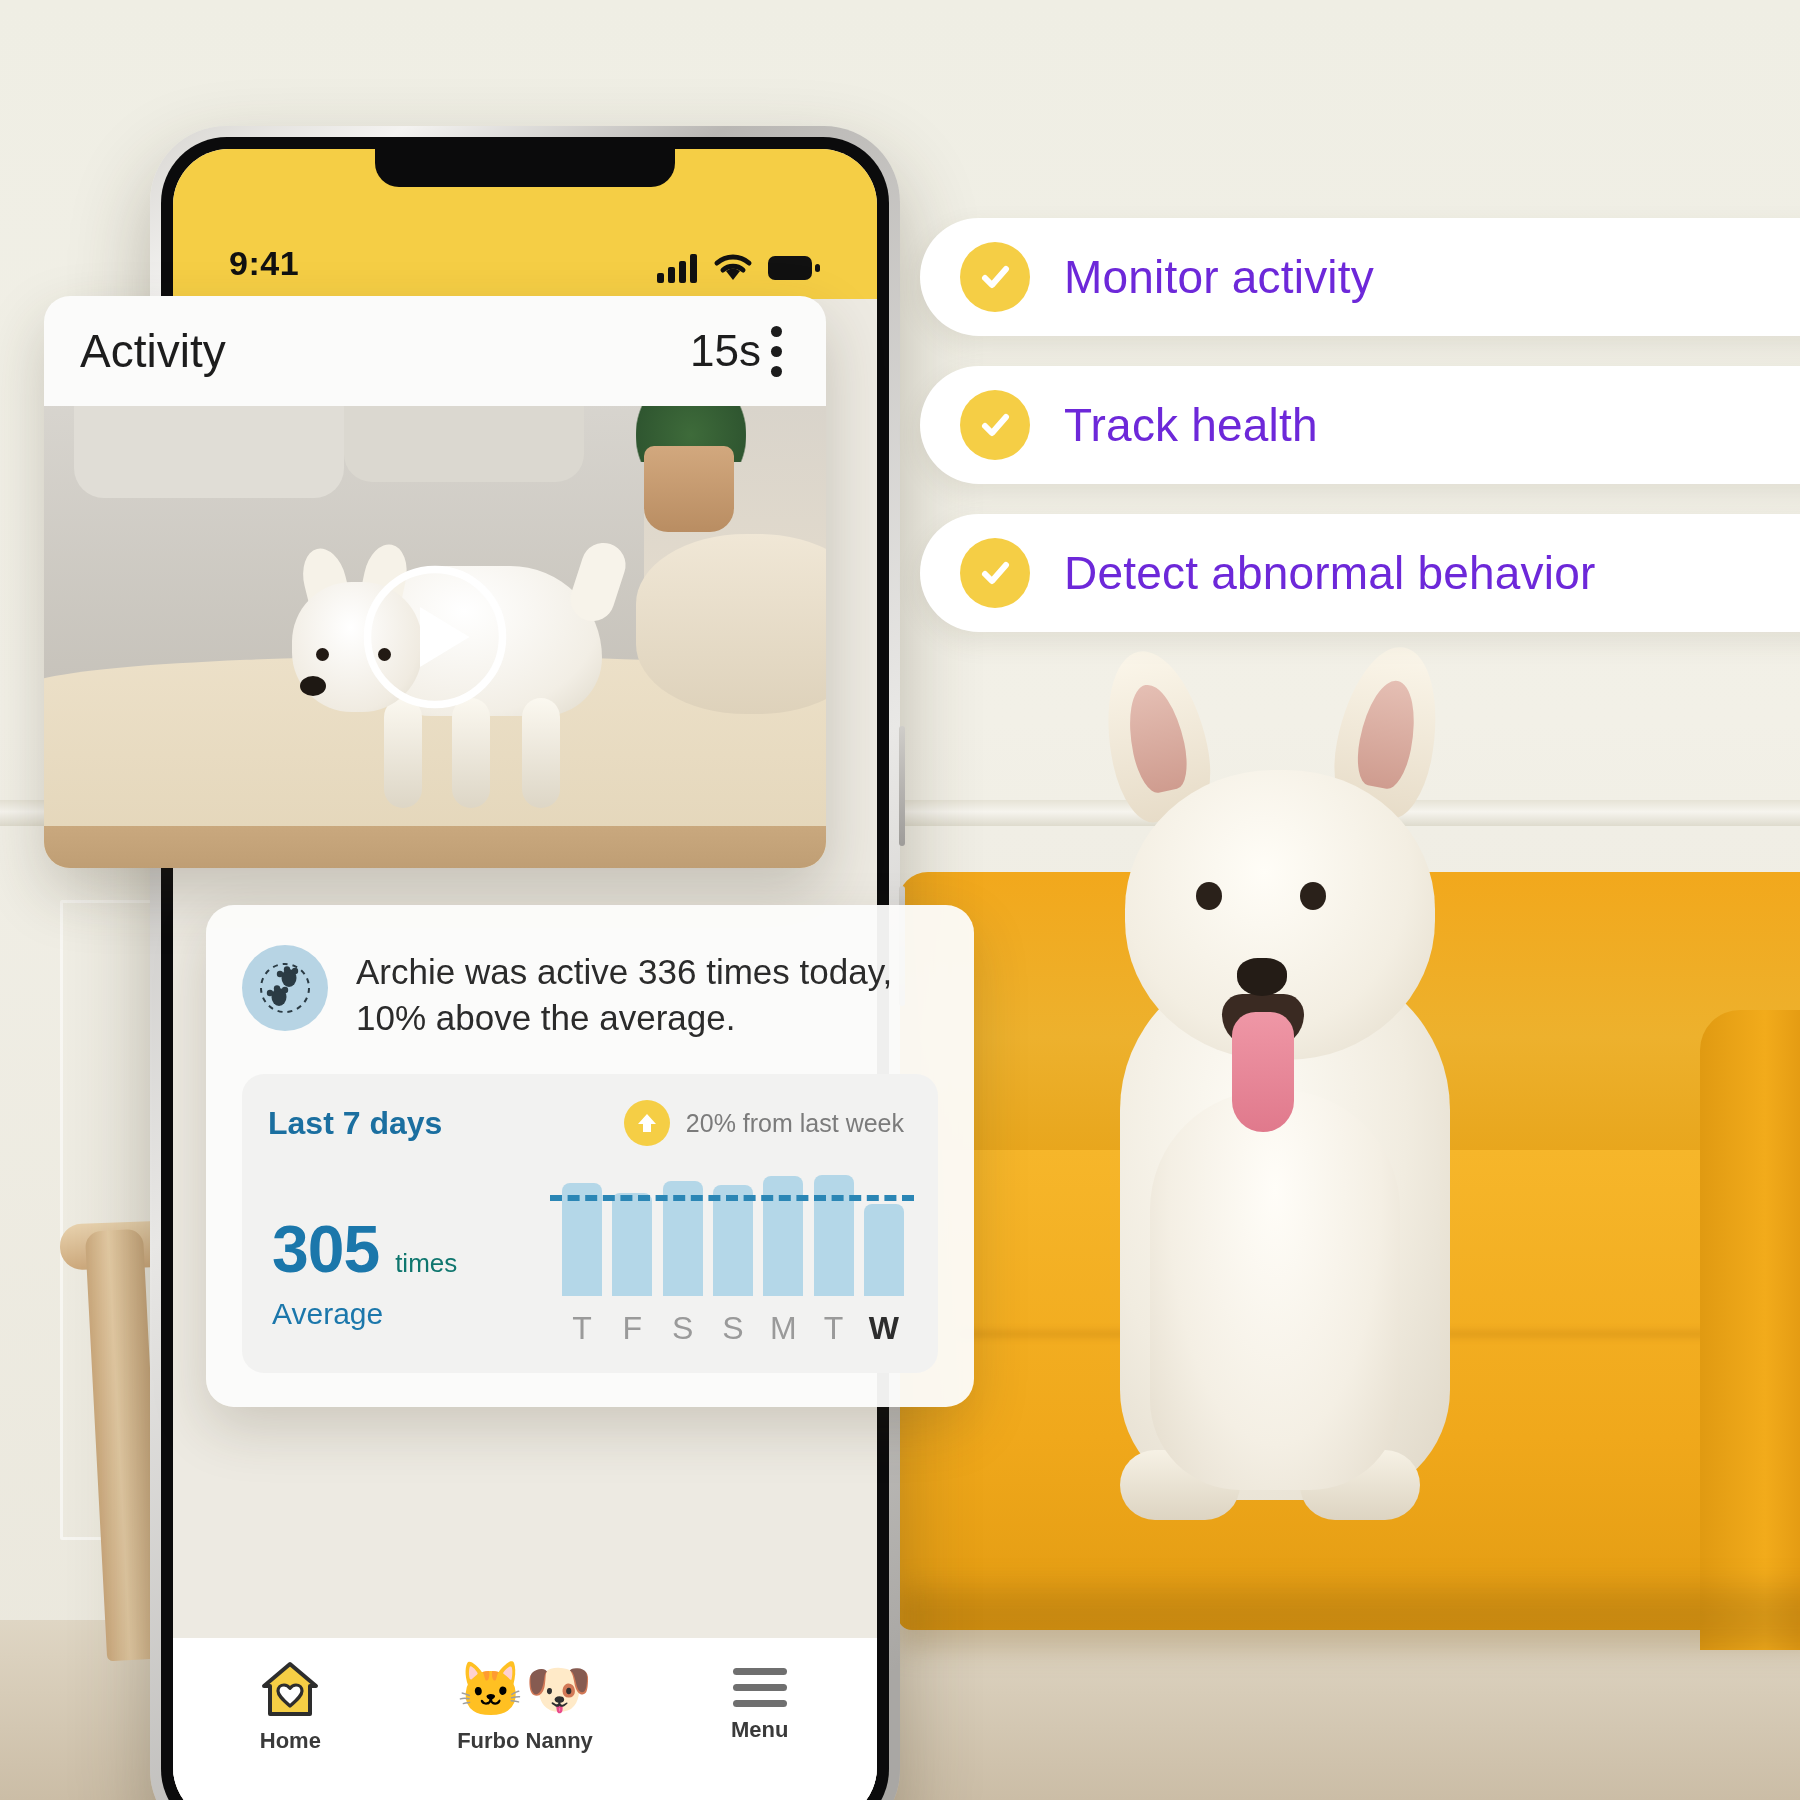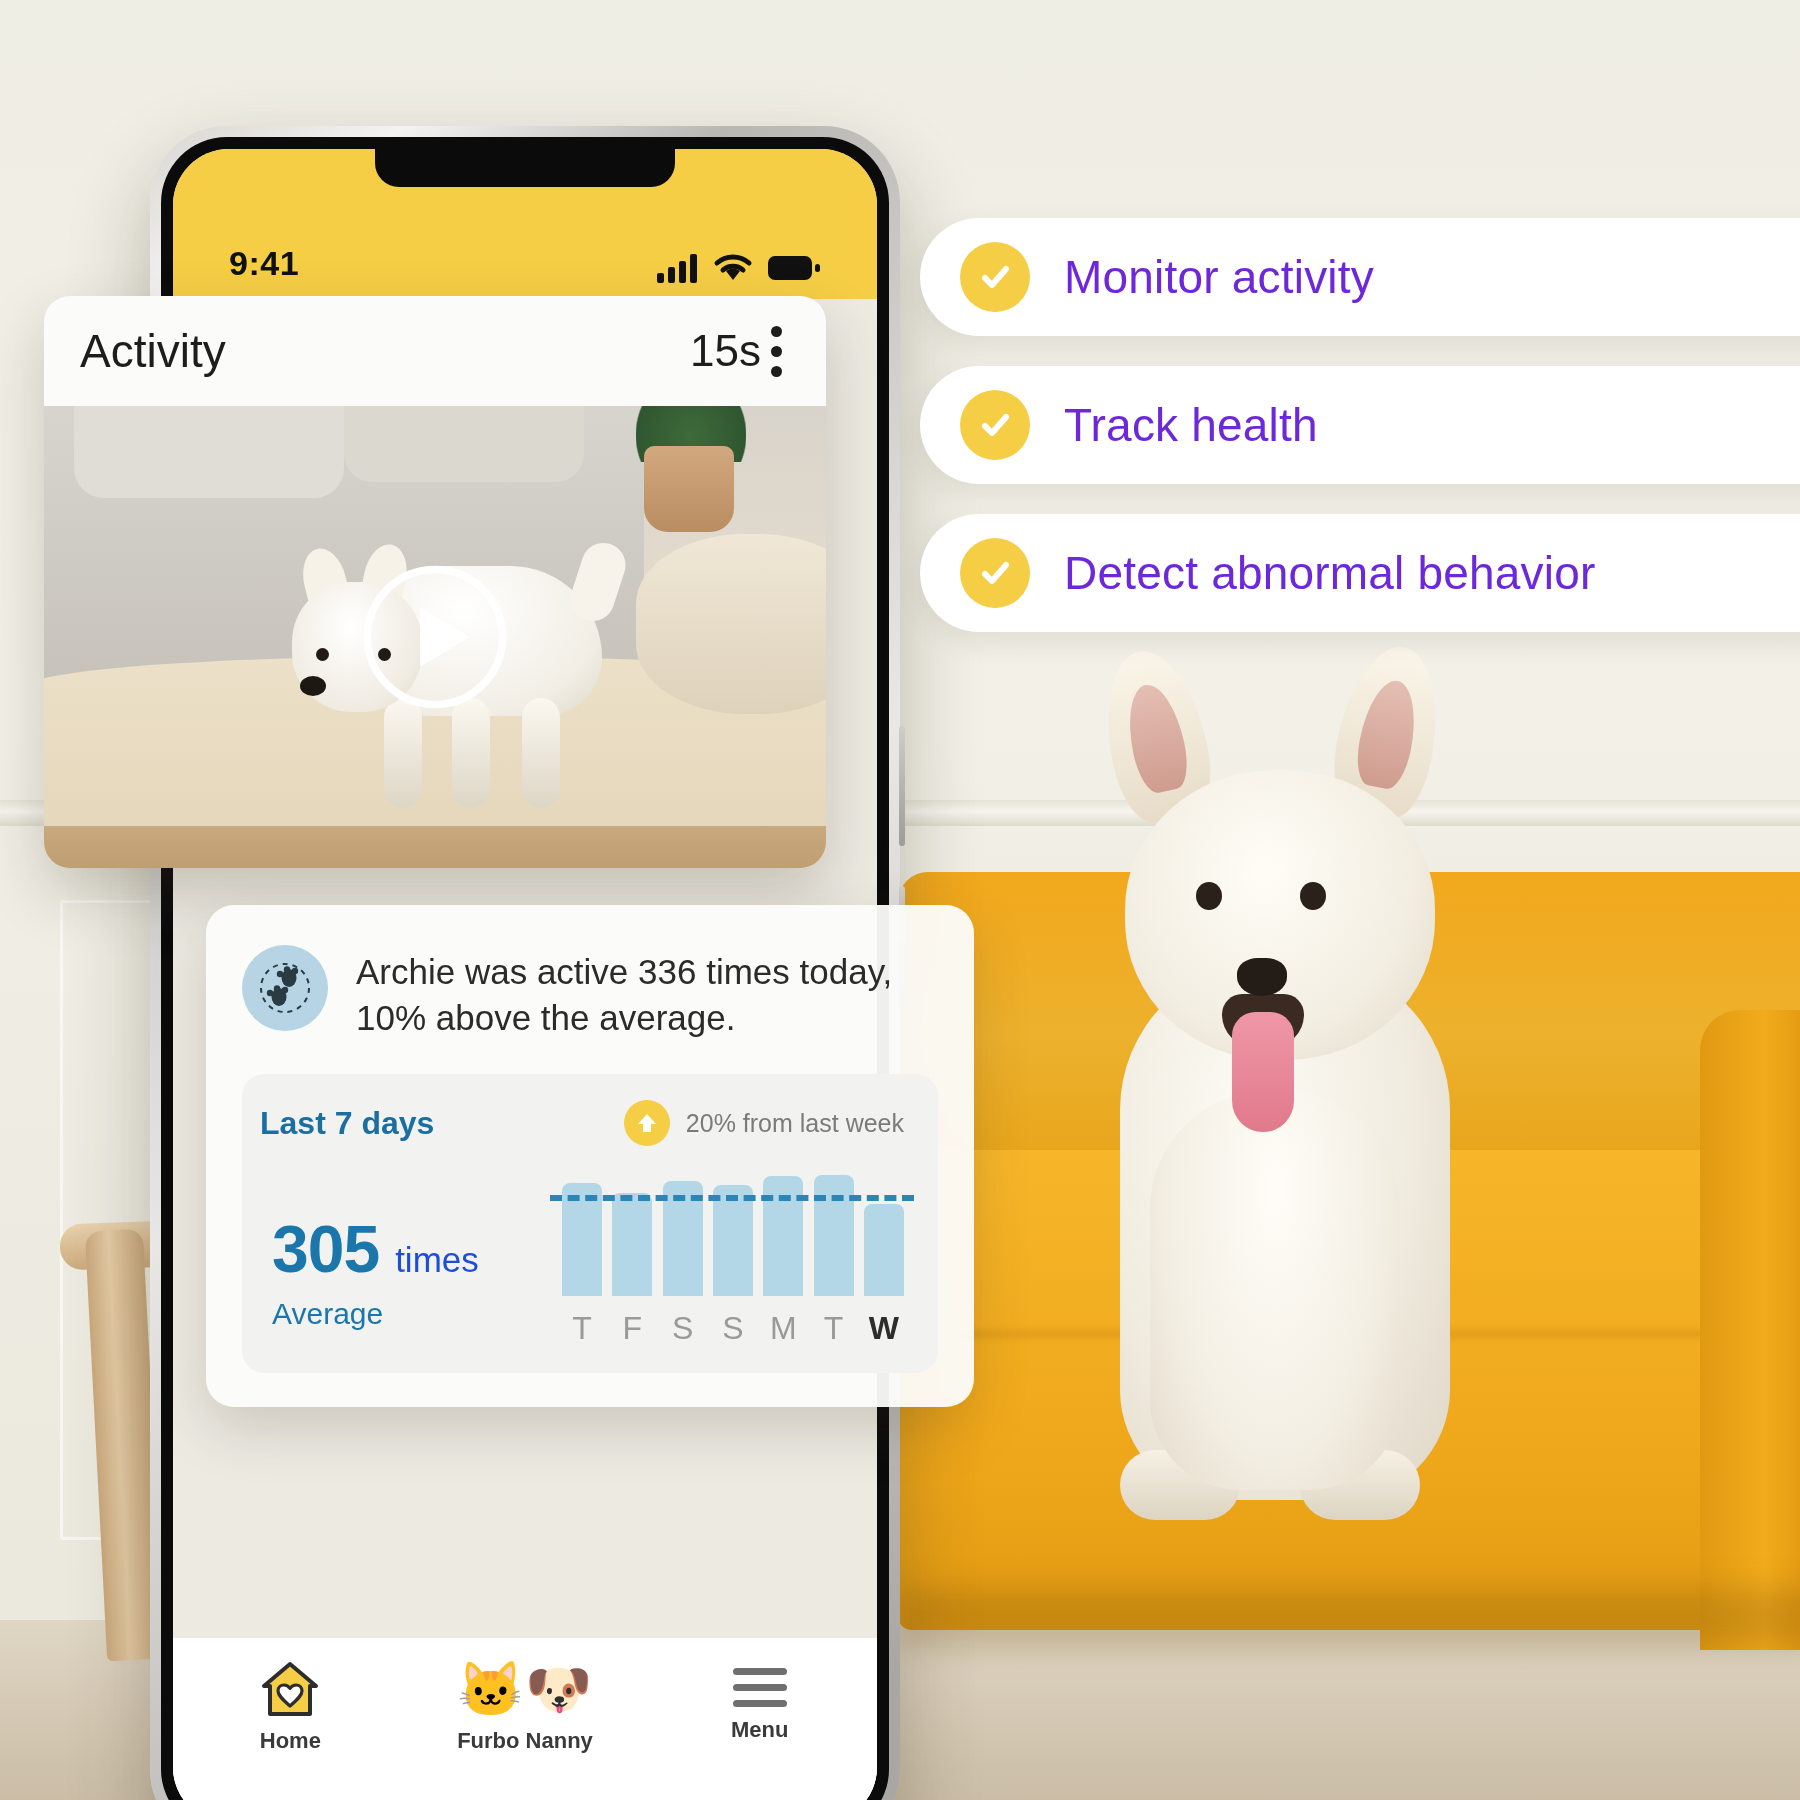--- a/index.html
+++ b/index.html
@@ -297,35 +297,35 @@
   .summary-text {
     font-size: 35px; line-height: 1.30; color: #2b2b2b; padding-top: 4px;
   }
 
   .chart-box {
     margin-top: 34px; background: #f2f2f1; border-radius: 22px;
     padding: 30px 34px 26px 30px; position: relative;
     display: flex; align-items: stretch;
   }
   .chart-topline {
-    position: absolute; left: 18px; right: 34px; top: 26px;
+    position: absolute; left: 26px; right: 34px; top: 26px;
     display: flex; align-items: center; justify-content: space-between;
   }
   .last7 { font-size: 32px; color: #1b6fa0; font-weight: 600; }
   .trend { display: flex; align-items: center; gap: 16px; }
   .trend-circle {
     width: 46px; height: 46px; border-radius: 50%; background: #f5ce45;
     display: flex; align-items: center; justify-content: center;
   }
   .trend-text { font-size: 25px; color: #7b7b7b; }
 
   .chart-left { width: 290px; display: flex; flex-direction: column; justify-content: flex-end; padding-bottom: 16px; }
   .avg-row { display: flex; align-items: baseline; gap: 16px; }
   .avg-num { font-size: 66px; font-weight: 700; color: #1b77ab; letter-spacing: -1px; }
-  .avg-unit { font-size: 35px; color: #1d4ed8; font-weight: 500; }
+  .avg-unit { font-size: 26px; color: #0f766e; font-weight: 500; }
   .avg-label { font-size: 30px; color: #1b77ab; margin-top: 10px; }
 
   .chart-right { flex: 1; position: relative; padding-top: 62px; }
   .bars { position: relative; height: 130px; display: flex; align-items: flex-end; justify-content: space-between; }
   .bar-col { width: 40px; display: flex; flex-direction: column; align-items: center; }
   .bar { width: 40px; background: #b4d7e8; border-radius: 8px 8px 0 0; }
   .bar.today { background: #a9d2e6; }
   .avg-line {
     position: absolute; left: -12px; right: -10px; height: 0;
     border-top: 6px dashed #2b86b5;

